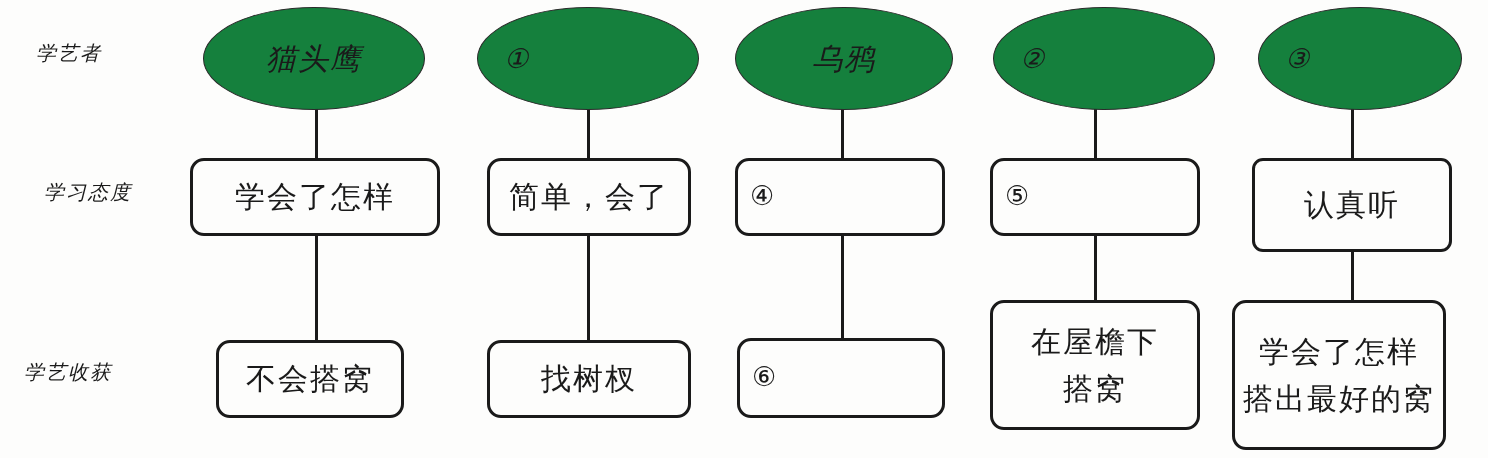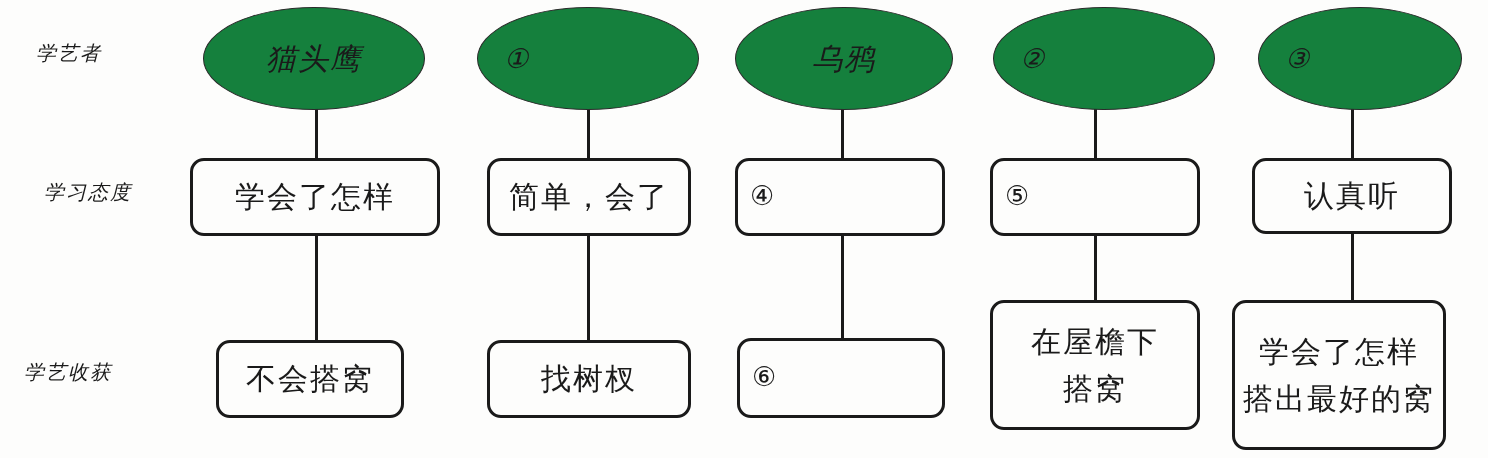--- a/index.html
+++ b/index.html
@@ -147,21 +147,21 @@
     <div class="txt">在屋檐下
 搭窝</div>
   </div>
 
   <div class="connector" style="left:1351px; top:104px; height:58px;"></div>
   <div class="connector" style="left:1351px; top:232px; height:72px;"></div>
 
   <div class="ellipse" style="left:1258px; top:7px; width:204px; height:103px;">
     <div class="txt blank">③</div>
   </div>
-  <div class="rect" style="left:1252px; top:158px; width:200px; height:76px;">
+  <div class="rect" style="left:1252px; top:158px; width:200px; height:94px;border-radius:11px;">
     <div class="txt">认真听</div>
   </div>
   <div class="rect" style="left:1232px; top:300px; width:214px; height:150px;">
     <div class="txt">学会了怎样
 搭出最好的窝</div>
   </div>
 
 </div>
 
 </body></html>

